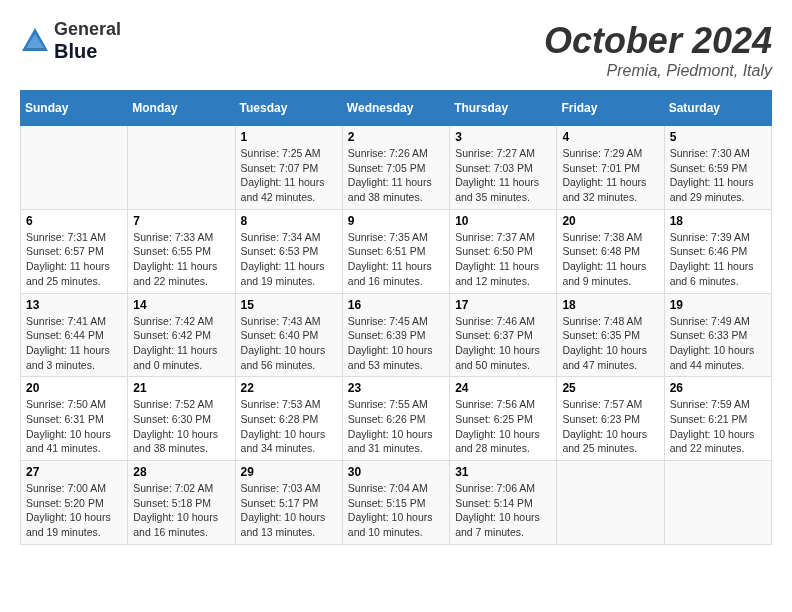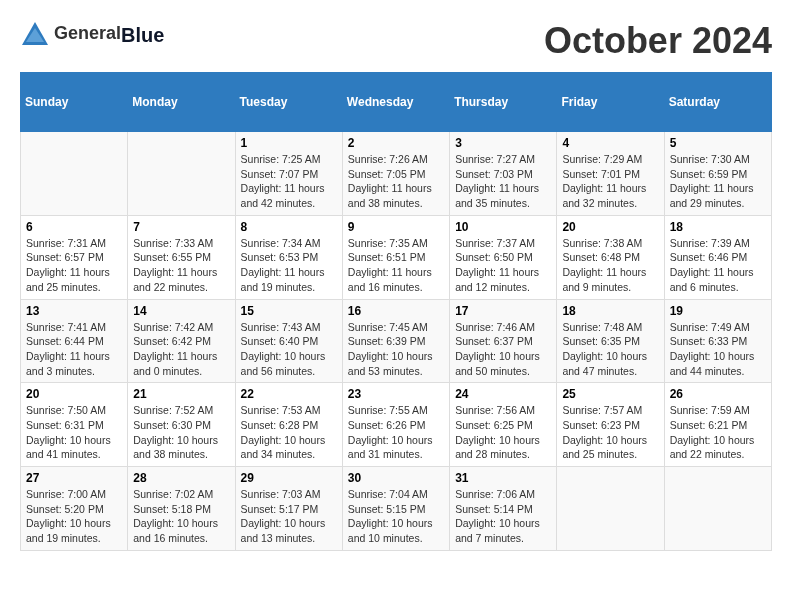--- a/index.html
+++ b/index.html
@@ -16,58 +16,59 @@
       align-items: flex-start;
       margin-bottom: 10px;
     }
     .logo {
       display: flex;
       align-items: center;
       gap: 4px;
     }
     .logo-text {
       display: flex;
-      flex-direction: row;
+      flex-direction: column;
       line-height: 1.1;
     }
     .logo-general {
       font-size: 18px;
       font-weight: bold;
       color: #333;
     }
     .logo-blue {
       font-size: 20px;
       font-weight: bold;
       color: #0f172a;
     }
     .logo-icon {
       width: 30px;
       height: 30px;
     }
     .title-area {
       text-align: right;
+      font-style: italic;
     }
     .month-title {
       font-size: 36px;
       font-weight: bold;
       color: #333;
     }
     .location {
       font-size: 16px;
       color: #555;
     }
     table {
       width: 100%;
       border-collapse: collapse;
       font-size: 11px;
     }
     thead tr th {
       background-color: #2e7bbf;
       color: #fff;
-      padding: 22px 4px;
+      padding: 10px 4px;
       text-align: left;
       font-size: 12px;
       font-weight: bold;
       border: 1px solid #2e7bbf;
     }
     tbody tr td {
       border: 1px solid #ddd;
       vertical-align: top;
       padding: 4px 5px;
       min-height: 70px;
@@ -104,20 +105,21 @@
       <polygon points="15,2 28,25 2,25" fill="#2e7bbf"></polygon>
       <polygon points="15,8 24,22 6,22" fill="#5da0d8"></polygon>
     </svg>
     <div class="logo-text">
       <span class="logo-general">General</span>
       <span class="logo-blue">Blue</span>
     </div>
   </div>
   <div class="title-area">
     <div class="month-title">October 2024</div>
+    <div class="location">Premia, Piedmont, Italy</div>
   </div>
 </div>
 
 <table>
   <thead>
     <tr>
     <th>Sunday</th>
         <th>Monday</th>
         <th>Tuesday</th>
         <th>Wednesday</th>

